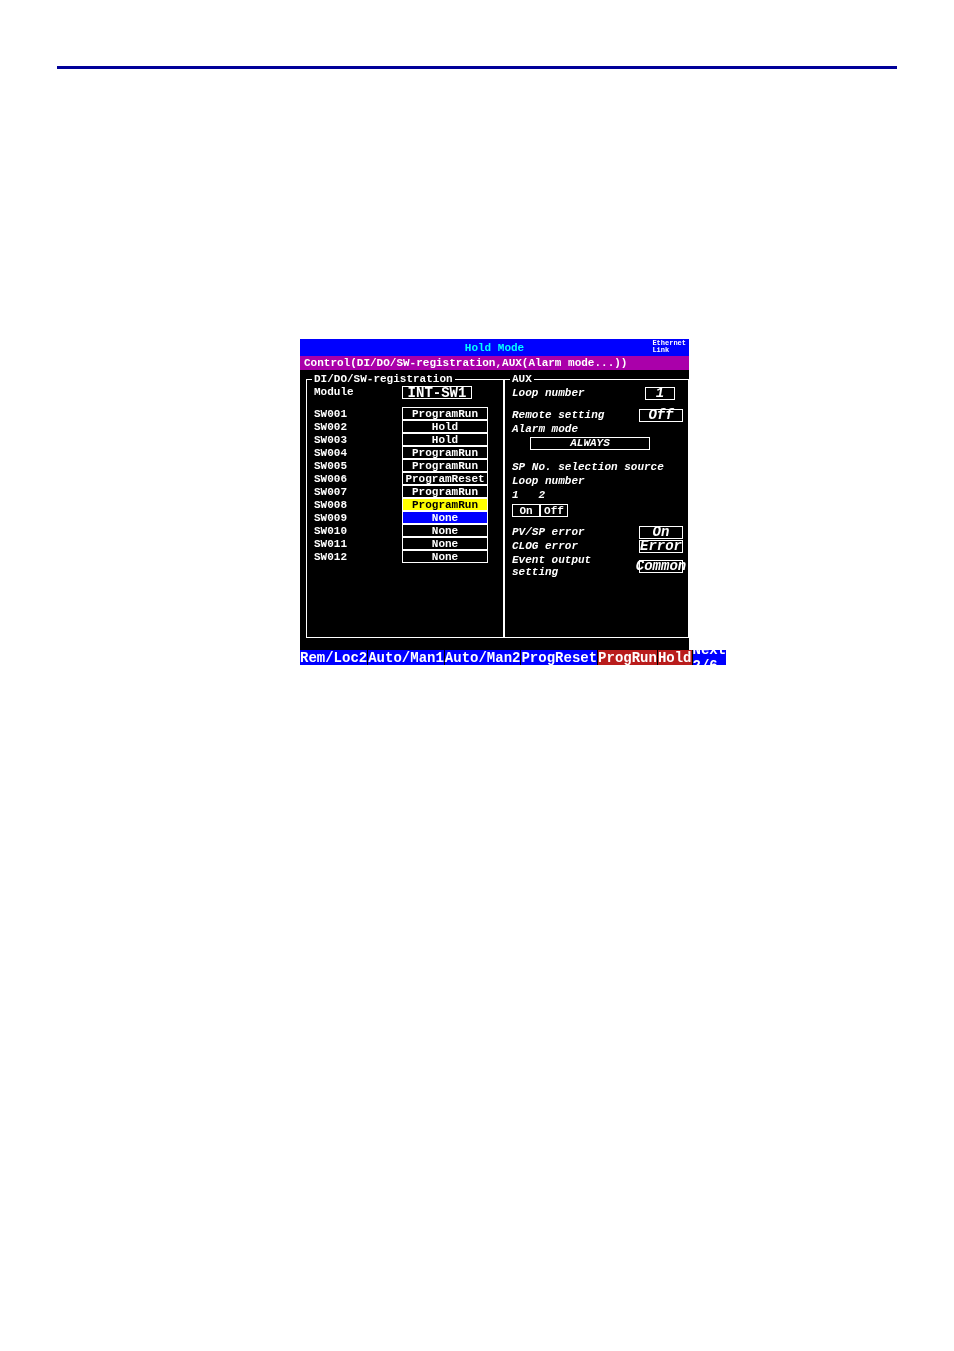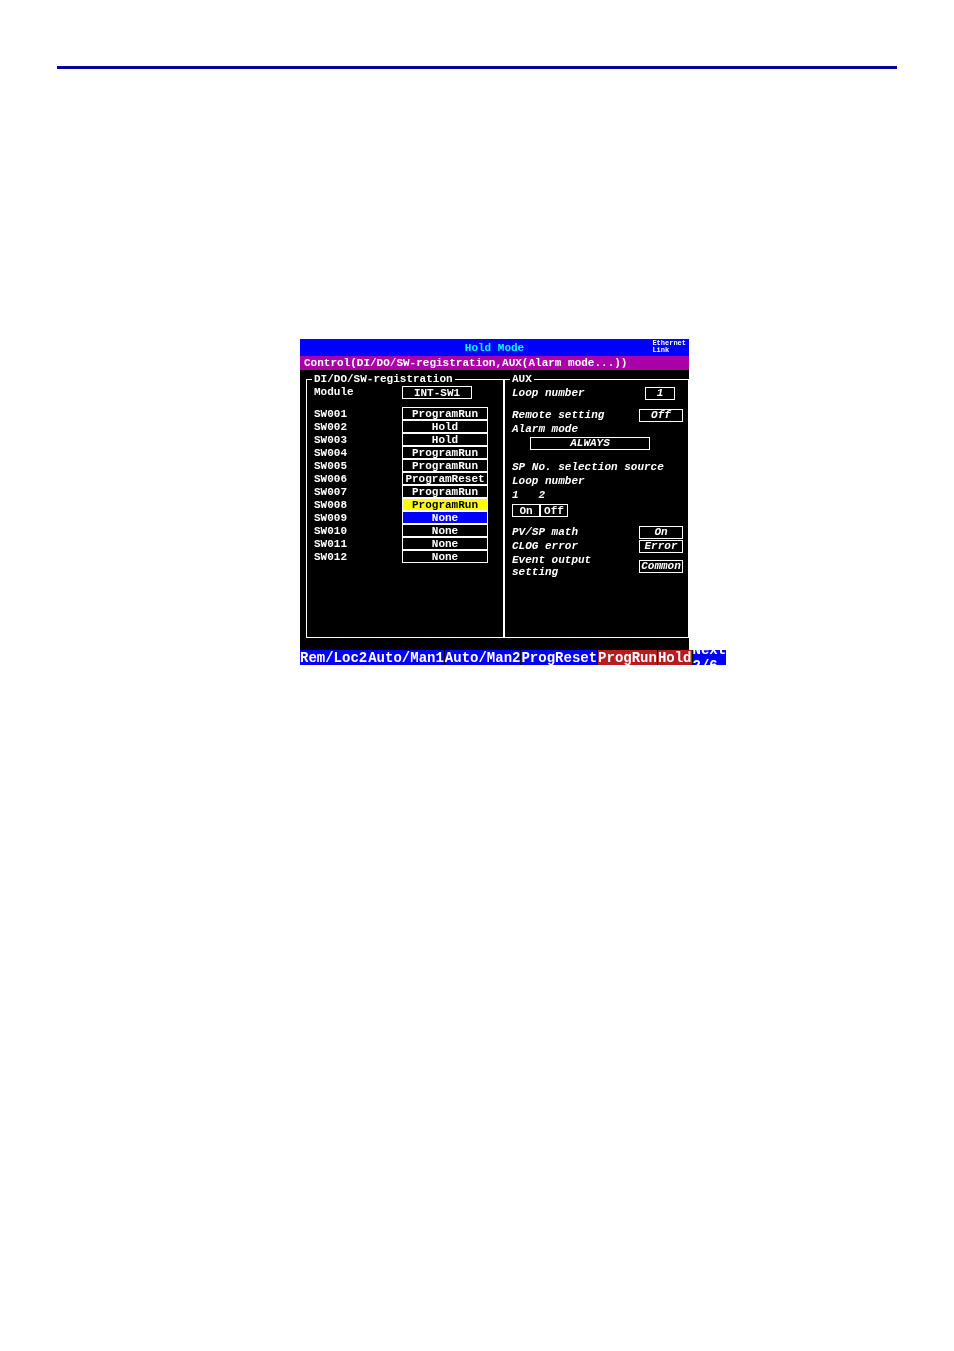--- a/index.html
+++ b/index.html
@@ -13,21 +13,21 @@
   .content { display: flex; padding: 4px 0 4px 6px; gap: 0; height: 280px; }
   .panel { position: relative; }
   .panel.left { flex: 0 0 198px; }
   .panel.right { flex: 1; }
   .panel-border { position: absolute; border: 1px solid #ffffff; }
   .panel.left .panel-border { top: 5px; left: 0; right: 0; bottom: 8px; }
   .panel.right .panel-border { top: 5px; left: 0; right: 0; bottom: 8px; }
   .panel-title { position: absolute; top: -1px; left: 6px; background: #000000; padding: 0 2px; color: #ffffff; z-index: 1; }
   .panel-content { position: relative; padding: 12px 6px 6px 8px; }
   .row { display: flex; align-items: center; height: 14px; margin-bottom: 0px; }
-  .field { border: 1px solid #ffffff; background: #000000; color: #ffffff; text-align: center; display: inline-flex; align-items: center; justify-content: center; height: 13px; font-size: 11px; }
+  .field { border: 1px solid #ffffff; background: #000000; color: #ffffff; text-align: center; display: inline-flex; align-items: center; justify-content: center; height: 13px; font-size: 14px; }
   .field.w60 { width: 70px; }
   .field.w40 { width: 44px; }
   .field.w30 { width: 30px; }
   .sw-list { margin-top: 8px; }
   .sw-row { display: flex; align-items: center; height: 13px; }
   .sw-label { width: 60px; color: #ffffff; }
   .sw-field { width: 86px; border: 1px solid #ffffff; text-align: center; height: 13px; display: flex; align-items: center; justify-content: center; font-size: 11px; }
   .sw-field.normal { background: #000000; color: #ffffff; }
   .sw-field.yellow { background: #ffff00; color: #000000; }
   .sw-field.blue { background: #0000ff; color: #ffffff; }
@@ -162,21 +162,21 @@
           <div class="row">
               <span style="white-space:pre">1   2</span>
             </div>
           <div class="sp-toggle">
             <span class="seg">On</span>
             <span class="seg">Off</span>
           </div>
         </div>
         <div style="height:8px"></div>
         <div class="row">
-          <span class="right-label">PV/SP math</span>
+          <span class="right-label">PV/SP error</span>
           <span class="field w40 right-field">On</span>
         </div>
         <div class="row">
           <span class="right-label">CLOG error</span>
           <span class="field w40 right-field">Error</span>
         </div>
         <div style="height:6px"></div>
         <div class="row">
           <span class="right-label">Event output setting</span>
           <span class="field w40 right-field">Common</span>

